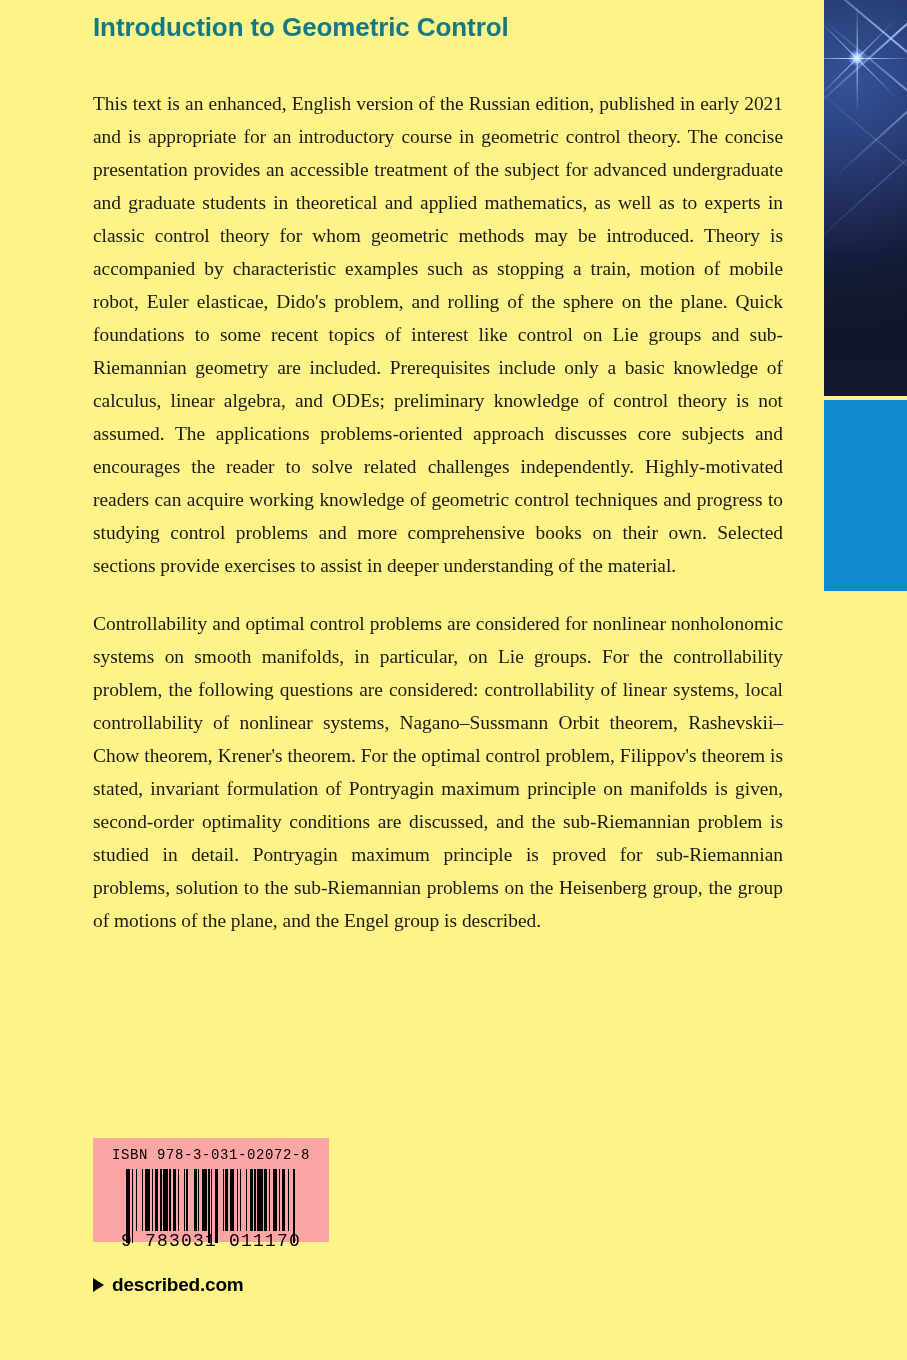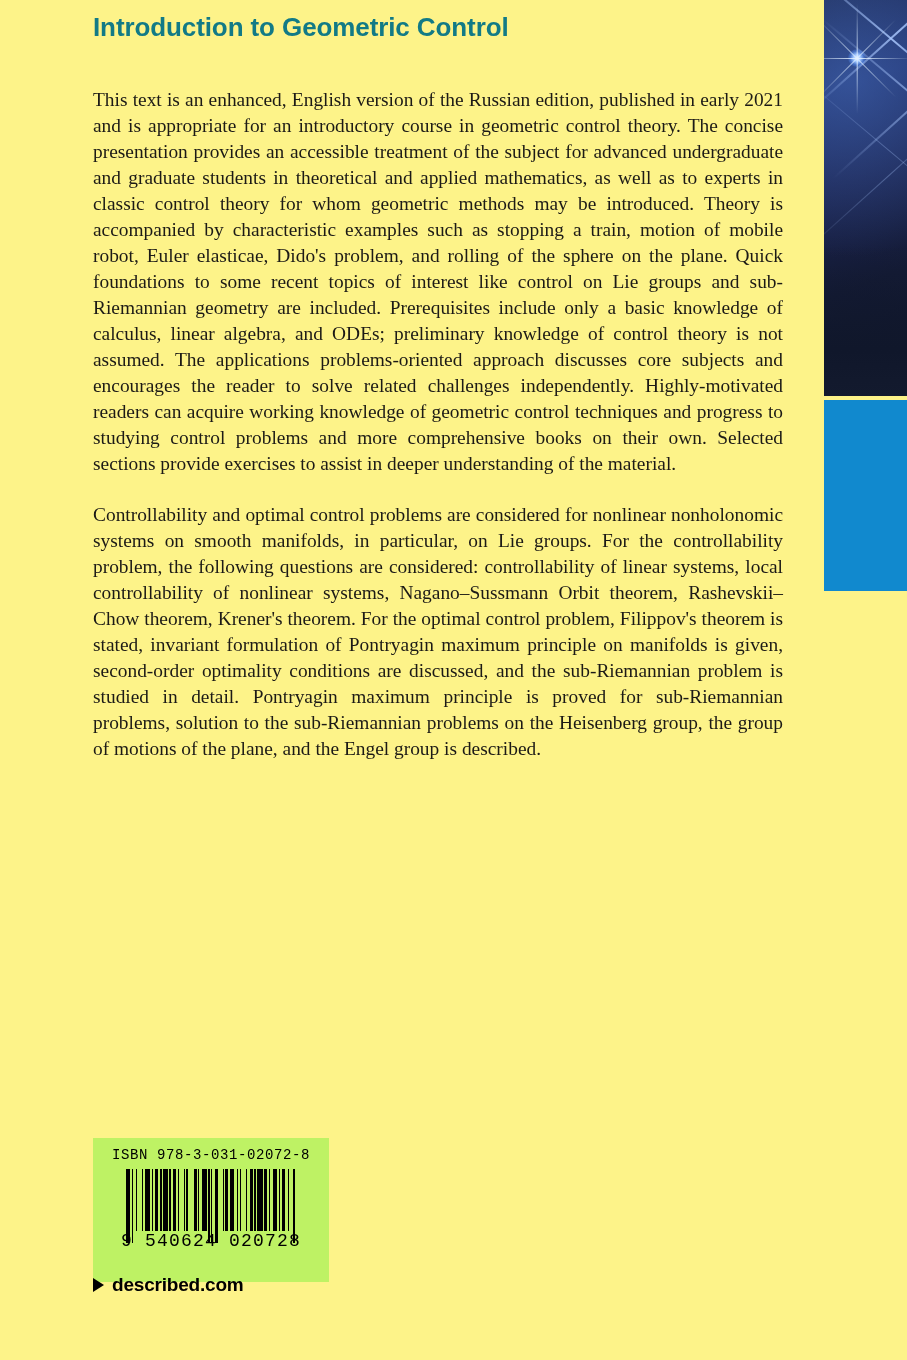--- a/index.html
+++ b/index.html
@@ -115,33 +115,33 @@
     font-weight:bold;
     font-size:26px;
     margin-top:12px;
     letter-spacing:-.1px;
   }
   .blurb{ margin-top:44px; }
   .blurb p{
     color:#1c1a16;
     font-family:"Liberation Serif", serif;
     font-size:19.4px;
-    line-height:26px;
+    line-height:33px;
     text-align:justify;
     text-justify:inter-word;
     hyphens:none;
   }
   .blurb p + p{ margin-top:25px; }
 
   
   .barcode-box{
     position:absolute;
     left:93px; top:1138px;
-    width:236px; height:144px;
-    background:#bef264;
+    width:236px; height:104px;
+    background:#fca5a5;
     padding:7px 10px 5px 10px;
   }
   .isbn-text{
     font-family:"Liberation Mono", monospace;
     font-size:14px;
     color:#000;
     text-align:center;
     letter-spacing:.6px;
     margin-top:2px;
   }
@@ -291,19 +291,19 @@
       <i class="g" style="width: 1.45px;"></i>
       <i style="width: 1.45px;"></i>
       <i class="g" style="width: 1.45px;"></i>
       <i style="width: 2.9px;"></i>
       <i class="g" style="width: 2.9px;"></i>
       <i style="width: 1.45px;"></i>
       <i class="g tall" style="width: 4.35px;"></i>
       <i class="tall" style="width: 1.45px;"></i>
       <i class="g tall" style="width: 1.45px;"></i>
     </div>
-  <div class="digits">9 540624 020728</div>
+  <div class="digits">9 783031 011170</div>
 </div>
 
 <div class="springer-line">
   <span class="tri"></span>
   <span class="springer-text">described.com</span>
 </div>
 
 </body></html>

